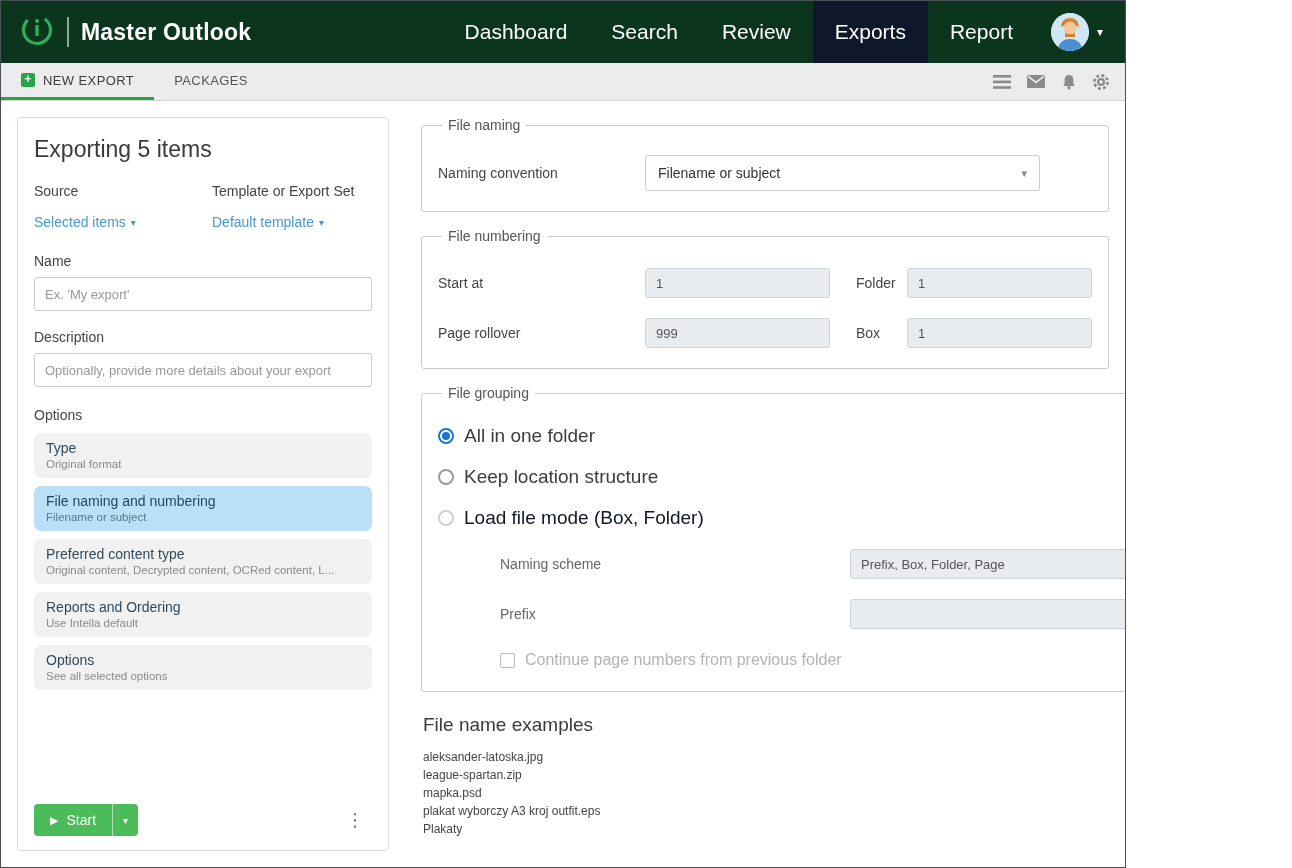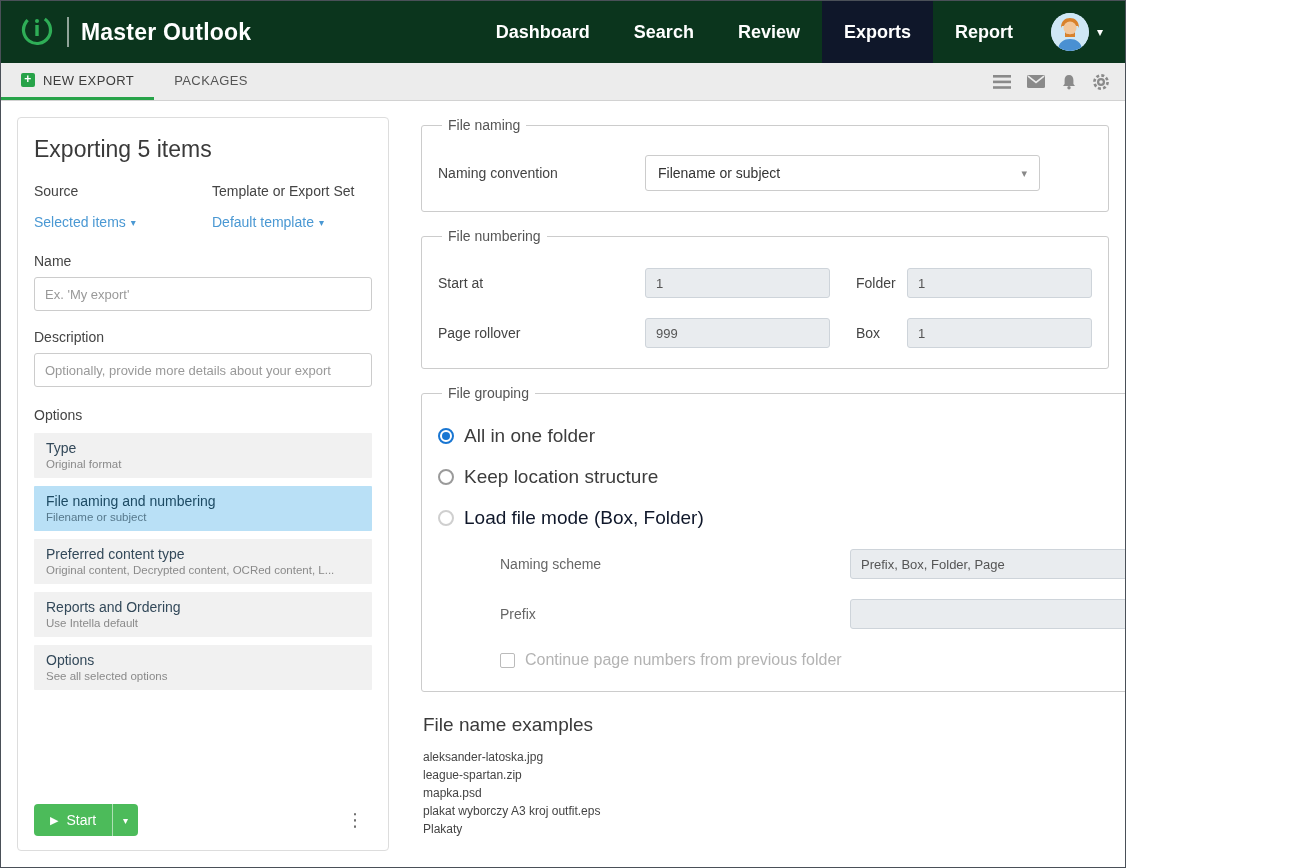--- a/index.html
+++ b/index.html
@@ -5,21 +5,21 @@
   * { margin:0; padding:0; box-sizing:border-box; }
   html,body { width:1292px; height:868px; font-family:"Liberation Sans", sans-serif; background:#fff; }
   .window { width:1126px; height:868px; border:1px solid #4a5058; display:flex; flex-direction:column; background:#fff; overflow:hidden; }
 
   
   .header { height:62px; background:#0b351d; display:flex; align-items:stretch; flex-shrink:0; }
   .brand { display:flex; align-items:center; gap:12px; padding:0 18px; }
   .brand-divider { width:2px; height:30px; background:rgba(255,255,255,.55); }
   .brand-title { color:#fff; font-size:23px; font-weight:bold; letter-spacing:.2px; }
   .nav { margin-left:auto; display:flex; align-items:stretch; }
-  .nav-item { display:flex; align-items:center; padding:0 22px; color:#fff; font-size:18px; font-weight:700; cursor:pointer; }
+  .nav-item { display:flex; align-items:center; padding:0 22px; color:#fff; font-size:21px; font-weight:400; cursor:pointer; }
   .nav-item.active { background:#0f172a; }
   .user { display:flex; align-items:center; gap:8px; padding:0 22px 0 16px; cursor:pointer; }
   .avatar { width:38px; height:38px; border-radius:50%; overflow:hidden; background:#cfe7f5; flex-shrink:0; }
   .user-caret { color:#fff; font-size:12px; }
 
   
   .tabbar { height:38px; background:#ececec; border-bottom:1px solid #d2d2d2; display:flex; align-items:stretch; flex-shrink:0; }
   .tab { display:flex; align-items:center; gap:8px; padding:0 20px; font-size:13px; color:#3c3c3c; letter-spacing:.4px; cursor:pointer; border-bottom:3px solid transparent; }
   .tab.active { border-bottom-color:#27a349; }
   .tab.inactive { color:#555; }
@@ -37,21 +37,21 @@
   .two-col > div:first-child { width:178px; }
   .col-label { font-size:14px; color:#444; }
   .link-row { display:flex; margin-bottom:18px; margin-top:8px; }
   .link-row > div:first-child { width:178px; }
   .blue-link { color:#4a98d3; font-size:14px; cursor:pointer; display:inline-flex; align-items:center; gap:5px; }
   .blue-link .caret { font-size:10px; }
   .field-label { font-size:14px; color:#444; margin:4px 0 8px; }
   .text-input { width:100%; height:34px; border:1px solid #ccc; border-radius:3px; padding:0 10px; font-size:13px; color:#333; font-family:"Liberation Sans", sans-serif; margin-bottom:14px; }
   .text-input::placeholder { color:#999; }
   .options-label { font-size:14px; color:#444; margin:6px 0 10px; }
-  .option-item { background:#f1f1f1; border-radius:1px; padding:7px 12px 8px; margin-bottom:8px; cursor:pointer; }
+  .option-item { background:#f1f1f1; border-radius:7px; padding:7px 12px 8px; margin-bottom:8px; cursor:pointer; }
   .option-item.selected { background:#b9e0f6; }
   .option-title { font-size:14px; color:#33495a; margin-bottom:2px; }
   .option-item.selected .option-title { color:#1d4a63; }
   .option-sub { font-size:11.5px; color:#8a8a8a; white-space:nowrap; overflow:hidden; text-overflow:ellipsis; }
   .option-item.selected .option-sub { color:#547差7e8c; color:#56788c; }
   .card-footer { margin-top:auto; display:flex; align-items:center; justify-content:space-between; padding-top:12px; }
   .start-btn { display:inline-flex; align-items:stretch; background:#4cbb5a; border-radius:4px; color:#fff; overflow:hidden; cursor:pointer; }
   .start-main { display:flex; align-items:center; gap:8px; padding:8px 16px; font-size:14px; }
   .start-main .play { font-size:11px; }
   .start-split { width:1px; background:rgba(255,255,255,.55); }

